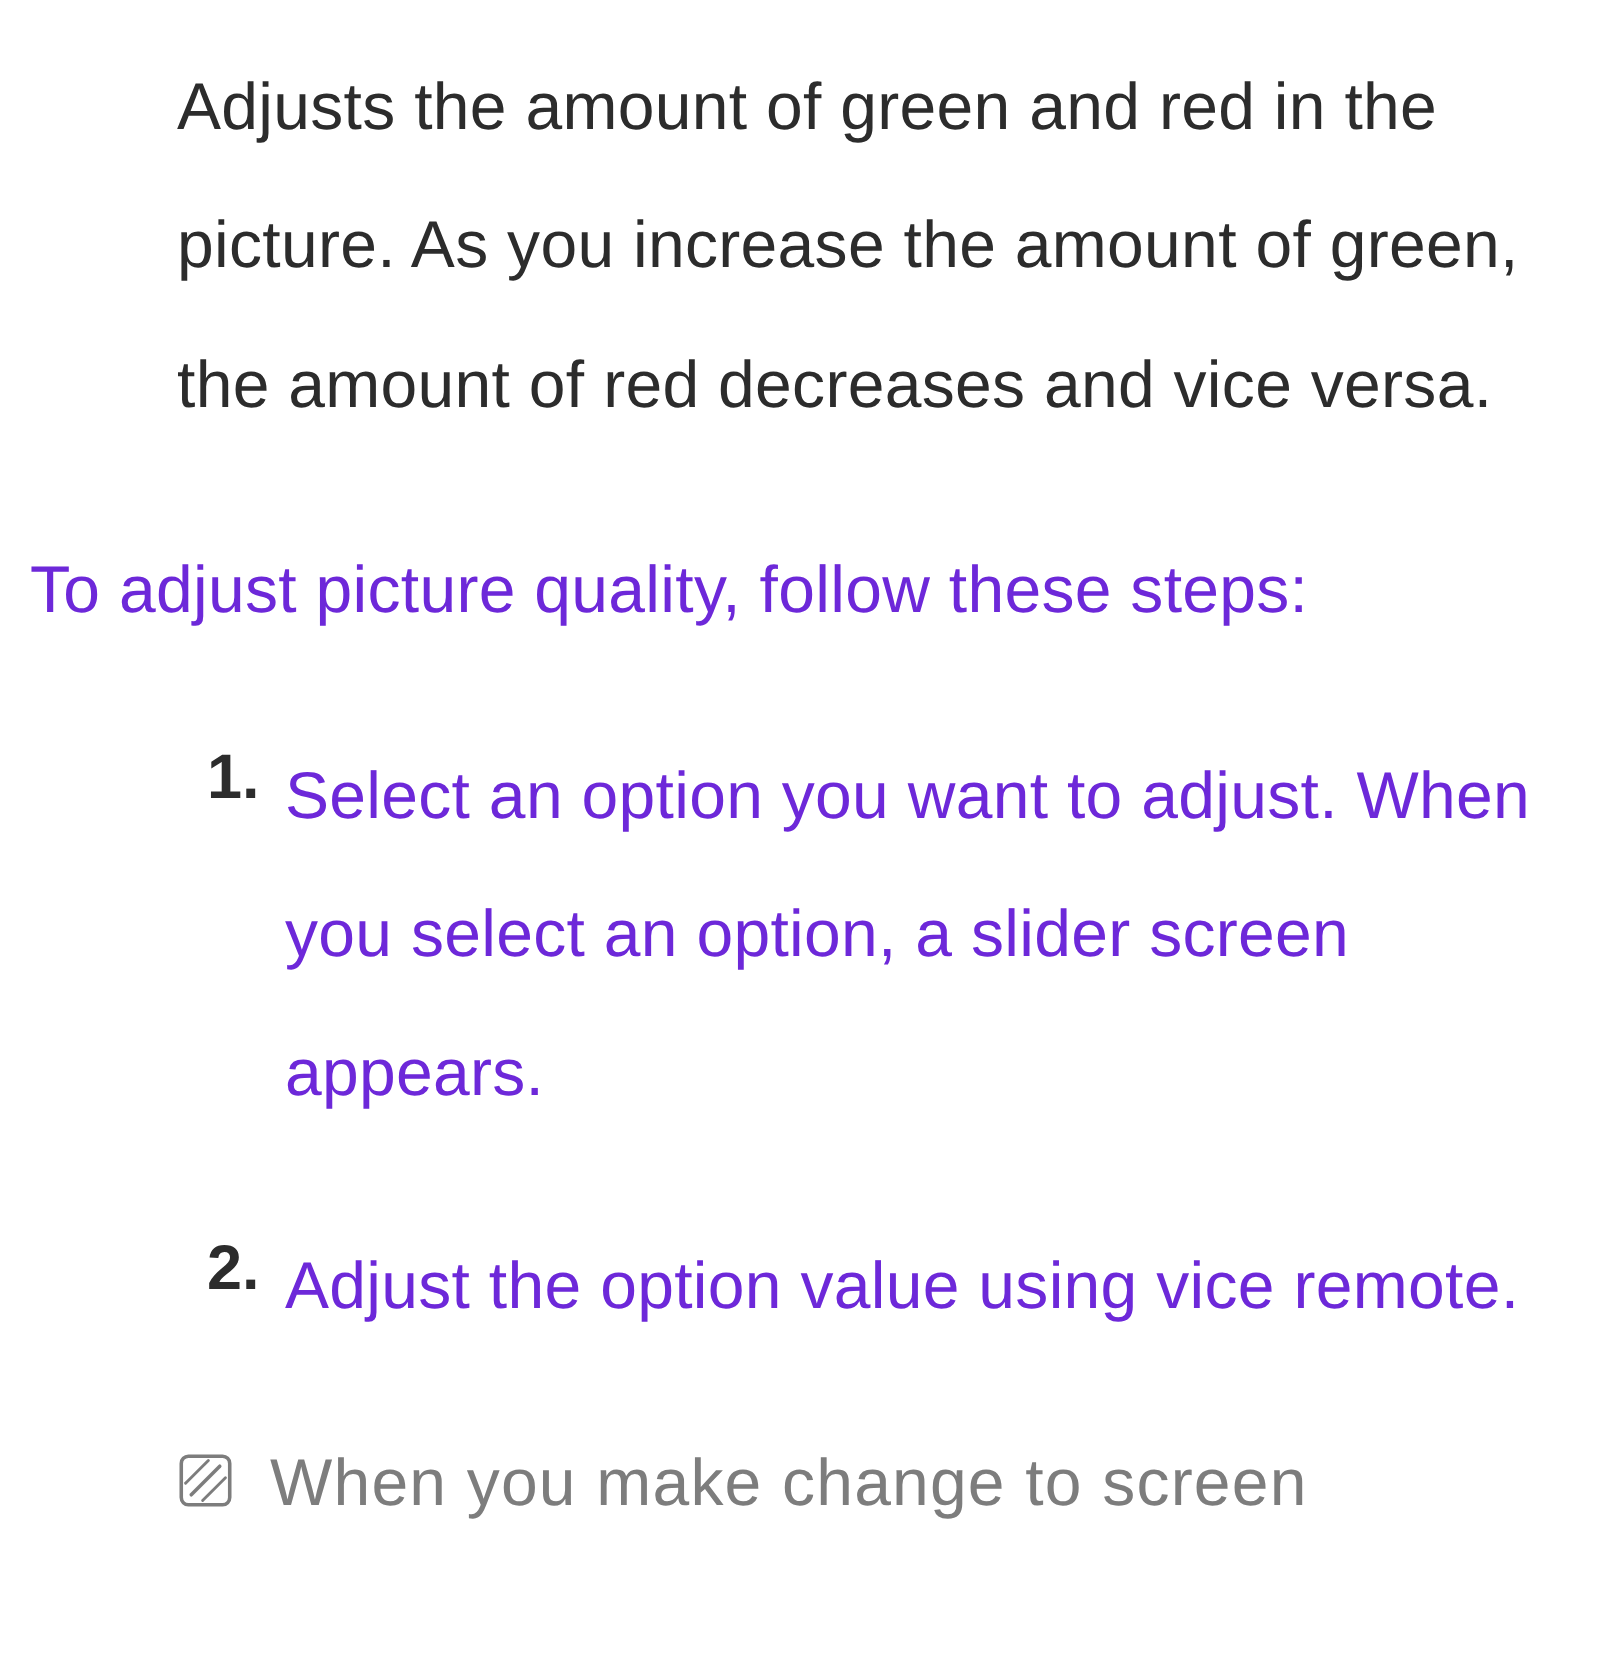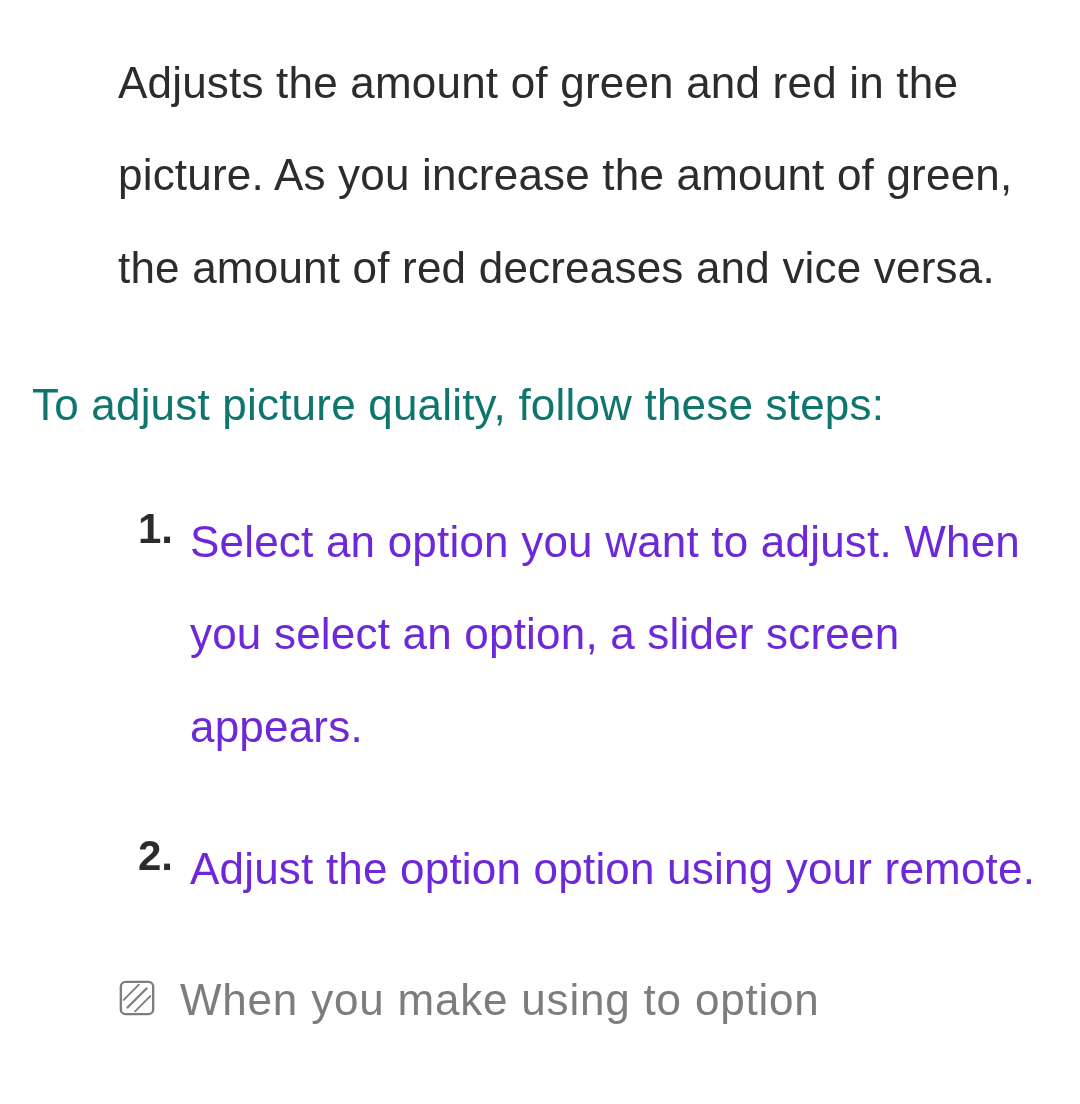--- a/index.html
+++ b/index.html
@@ -9,36 +9,36 @@
     }
     body {
       width: 1080px;
       height: 1104px;
       background: #ffffff;
       font-family: Arial, Helvetica, sans-serif;
       color: #2c2c2c;
       overflow: hidden;
     }
     .content {
-      padding: 37px 20px 0 20px;
+      padding: 26px 20px 0 20px;
     }
     .intro-paragraph {
       margin-left: 98px;
       margin-right: 10px;
       font-size: 44px;
       line-height: 2.1;
       color: #2c2c2c;
       letter-spacing: 0.2px;
     }
     .section-heading {
       margin-top: 60px;
-      margin-left: 12px;
+      margin-left: 0;
       font-size: 44px;
       font-weight: 400;
-      color: #0f766e;
+      color: #6d28d9;
       line-height: 1.4;
       letter-spacing: 0.2px;
     }
     .steps-list {
       margin-top: 64px;
       margin-left: 118px;
       list-style: none;
     }
     .step-item {
       display: flex;
@@ -87,29 +87,29 @@
 
   <h2 class="section-heading">To adjust picture quality, follow these steps:</h2>
 
   <ol class="steps-list">
     <li class="step-item">
       <span class="step-number">1.</span>
       <span class="step-text">Select an option you want to adjust. When you select an option, a slider screen appears.</span>
     </li>
     <li class="step-item">
       <span class="step-number">2.</span>
-      <span class="step-text">Adjust the option option using your remote.</span>
+      <span class="step-text">Adjust the option value using vice remote.</span>
     </li>
   </ol>
 
   <div class="note-row">
     <span class="note-icon">
       <svg viewBox="0 0 40 40" width="38" height="38">
         <rect x="3" y="3" width="34" height="34" rx="5" ry="5" fill="none" stroke="#7d7d7d" stroke-width="2.5"></rect>
         <line x1="10" y1="30" x2="30" y2="10" stroke="#7d7d7d" stroke-width="2.5" stroke-linecap="round"></line>
         <line x1="6" y1="22" x2="22" y2="6" stroke="#7d7d7d" stroke-width="2" stroke-linecap="round"></line>
         <line x1="18" y1="34" x2="34" y2="18" stroke="#7d7d7d" stroke-width="2" stroke-linecap="round"></line>
       </svg>
     </span>
-    <span class="note-text">When you make using to option</span>
+    <span class="note-text">When you make change to screen</span>
   </div>
 
 </div>
 
 </body></html>

